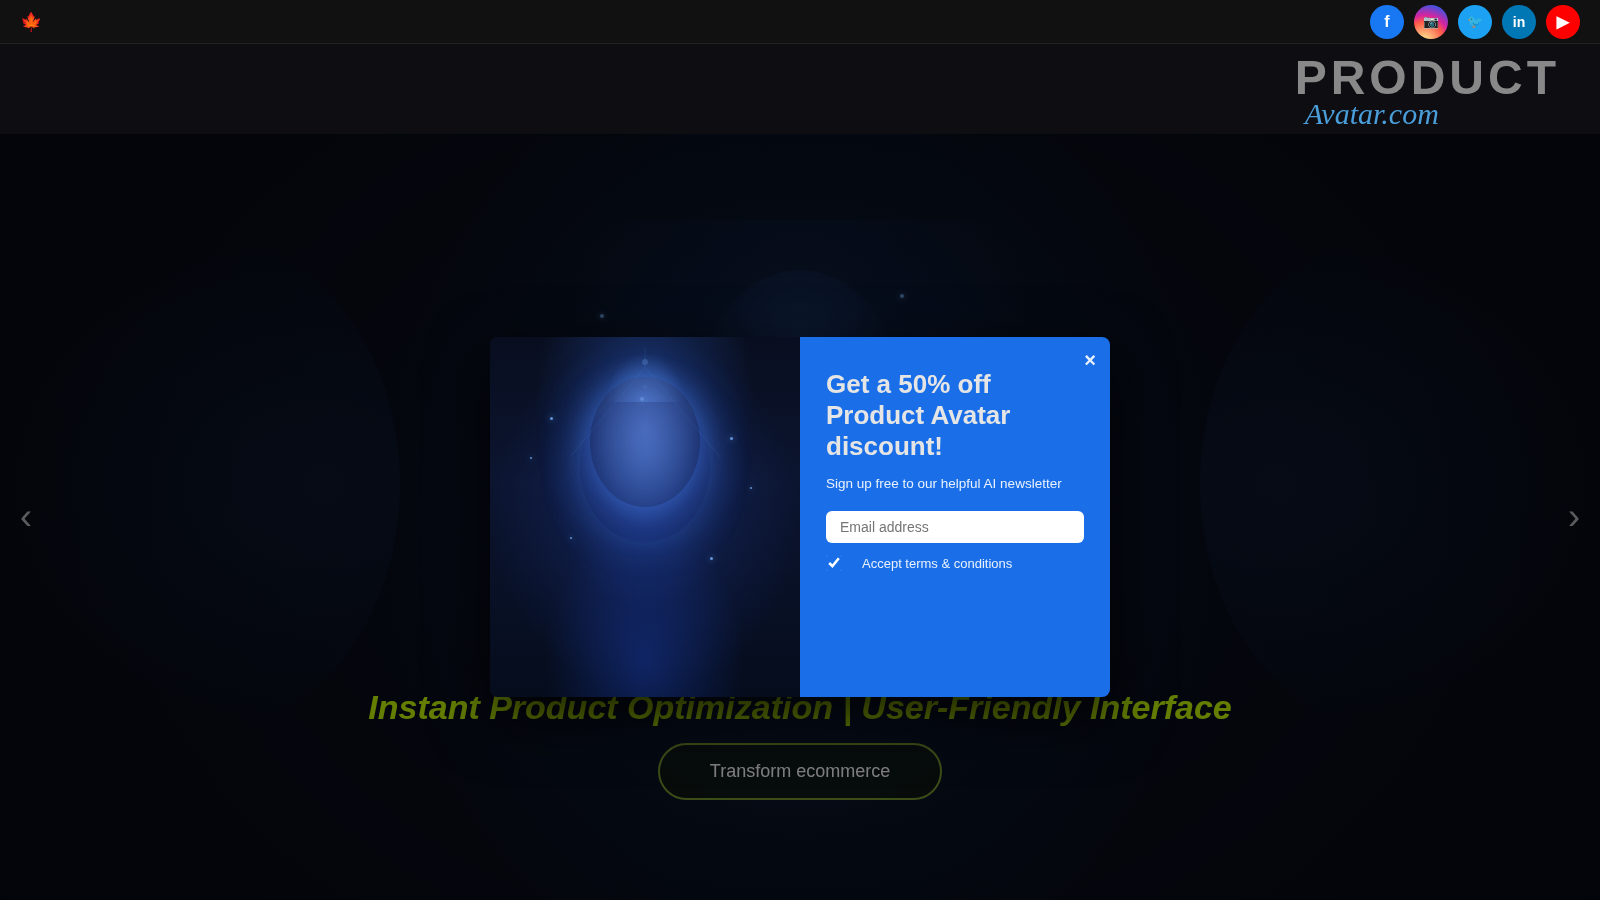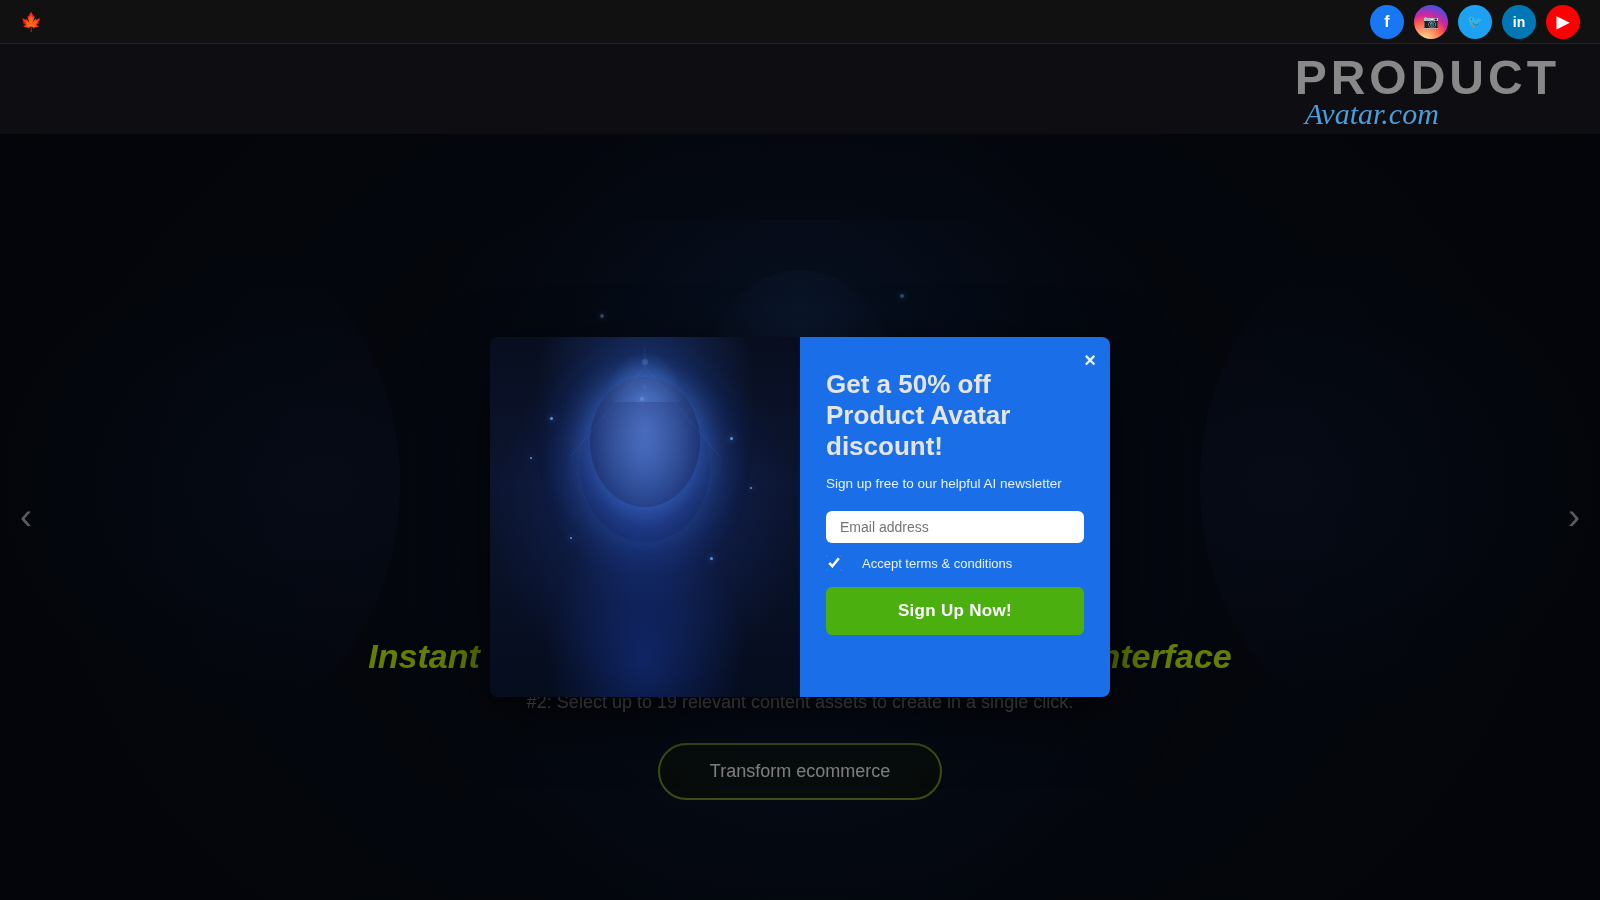--- a/index.html
+++ b/index.html
@@ -451,21 +451,20 @@
   <div class="glow-dot" style="width:4px;height:4px;top:160px;left:900px;"></div>
   <div class="glow-dot" style="width:2px;height:2px;top:300px;left:500px;"></div>
   <div class="glow-dot" style="width:3px;height:3px;top:250px;left:1050px;"></div>
 
   <div id="arrow-left">‹</div>
 
   <div id="arrow-right">›</div>
 
   <div id="hero-content">
     <div id="hero-title">Instant Product Optimization | User-Friendly Interface</div>
-    <div id="hero-subtitle">#2: Select up to 19 relevant content assets to create in a single click.</div>
     <button id="hero-cta">Transform ecommerce</button>
   </div>
 
   <div id="modal-overlay">
     <div id="modal">
 
       <div id="modal-image">
 
         <div style="position:absolute;top:0;left:0;right:0;bottom:0;background:radial-gradient(ellipse at 50% 20%, rgba(60,120,255,0.35) 0%, transparent 50%), radial-gradient(ellipse at 50% 50%, rgba(30,60,160,0.4) 0%, transparent 70%), linear-gradient(180deg, #080e1f 0%, #0c1530 40%, #050c1c 100%);"></div>
 
@@ -498,18 +497,17 @@
         <div id="modal-title">Get a 50% off Product Avatar discount!</div>
         <div id="modal-desc">Sign up free to our helpful AI newsletter</div>
 
         <input id="modal-email" type="email" placeholder="Email address" style="">
 
         <div id="modal-checkbox-row">
           <input id="modal-checkbox" type="checkbox" checked="" style="">
           <label for="modal-checkbox" id="modal-checkbox-label">Accept terms &amp; conditions</label>
         </div>
 
-        <button id="modal-signup-btn">Sign Up Now!</button>
       </div>
 
     </div>
   </div>
 </div>
 
 </body></html>

